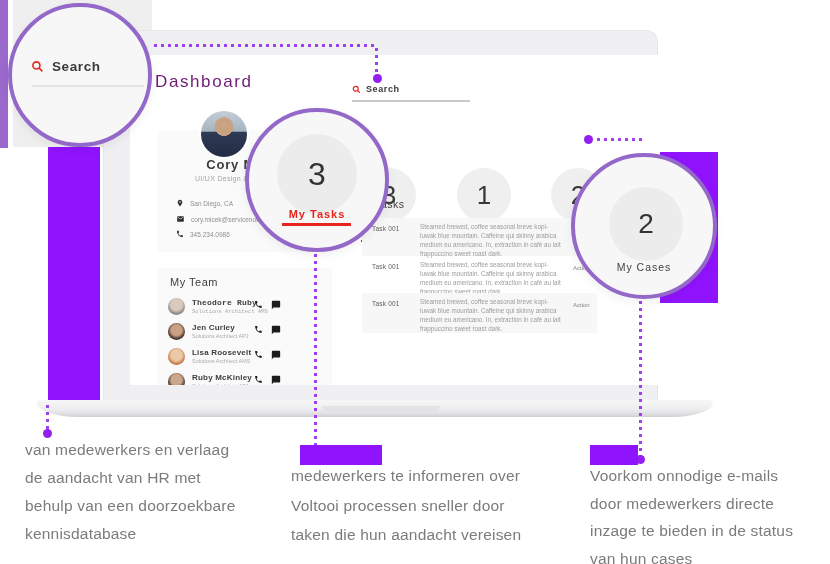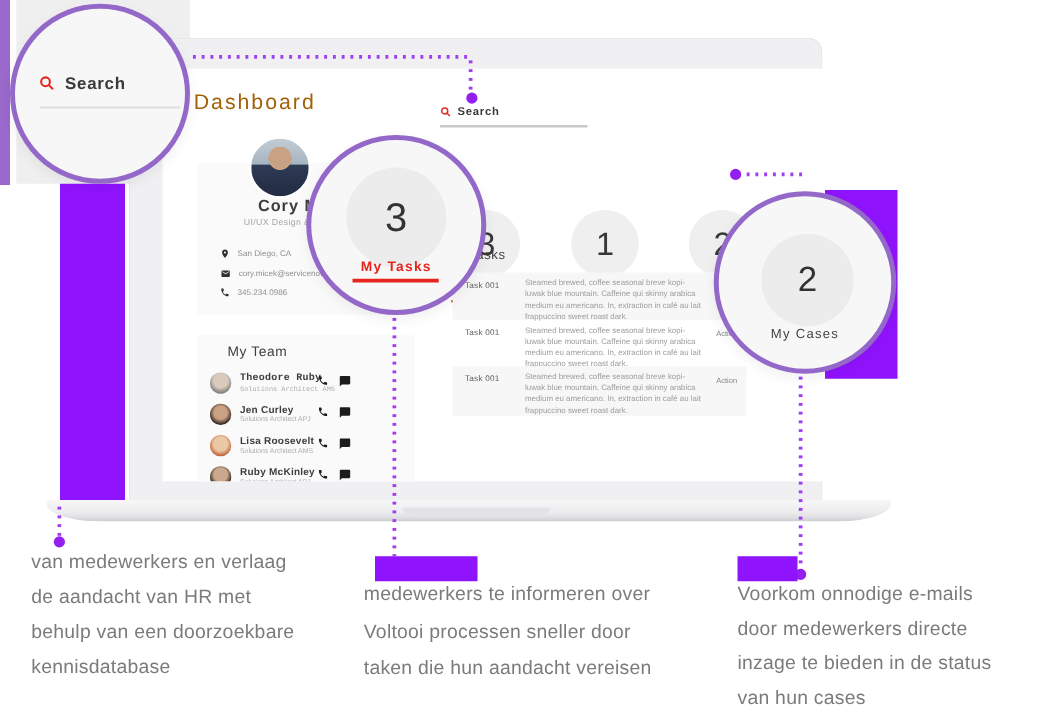--- a/index.html
+++ b/index.html
@@ -18,39 +18,39 @@
   .screen { left:103px; top:30px; width:555px; height:370px; background:#f0f0f2;
             border:1px solid #e6e6e9; border-bottom:none; border-radius:12px 12px 0 0; }
   .card   { left:130px; top:55px; width:528px; height:330px; background:#fff; }
   .base   { left:37px; top:400px; width:676px; height:17px;
             background:linear-gradient(180deg,#f7f7f8 0%,#ededef 55%,#dfdfe1 82%,#cfcfd2 100%);
             border-radius:3px 3px 44px 44px / 3px 3px 15px 15px; }
   .base-notch { left:322px; top:406px; width:118px; height:6px; background:#e3e3e5;
             border-radius:0 0 7px 7px; }
 
   
-  .dash-title { left:155px; top:72px; font-size:17px; letter-spacing:1.6px; color:#a16207; font-weight:500; }
+  .dash-title { left:155px; top:72px; font-size:17px; letter-spacing:1.6px; color:#701a75; font-weight:500; }
   .dash-search { left:352px; top:82px; width:120px; height:14px; display:flex; align-items:center; gap:5px; }
   .dash-search .txt { font-size:9px; font-weight:bold; letter-spacing:.6px; color:#3a3a3a; }
   .dash-search-line { left:352px; top:100px; width:118px; height:2px; background:#c9c9cb; }
 
   .profile-card { left:158px; top:130px; width:174px; height:122px; background:#fafafa; border-radius:2px; }
   .photo { left:41px; top:-21px; width:50px; height:50px; border-radius:50%;
            background: radial-gradient(circle at 50% 34%, #c9a183 0 24%, rgba(0,0,0,0) 25%),
                        linear-gradient(180deg,#c3ccd4 0%,#a6b5c1 44%,#2e3b55 46%,#222c42 100%);
            border:2px solid #fff; }
   .p-name { left:0; top:27px; width:100%; text-align:center; font-size:13px; font-weight:bold;
             letter-spacing:.8px; color:#3d3d3d; }
   .p-role { left:0; top:45px; width:100%; text-align:center; font-size:7px; letter-spacing:.3px; color:#a5a5a5; }
   .p-row  { left:18px; height:10px; display:flex; align-items:center; gap:6px; font-size:6.5px; color:#8f8f8f; }
   .p-row .ic { color:#2f2f2f; display:inline-flex; }
   .p-row.r1 { top:68px; } .p-row.r2 { top:84px; } .p-row.r3 { top:99px; }
 
   .team-card { left:158px; top:268px; width:174px; height:117px; background:#fafafa; border-radius:2px; overflow:hidden; }
-  .team-head { left:12px; top:8px; font-size:11px; letter-spacing:.5px; color:#3f3f3f; font-weight:500;margin-left:12px; }
+  .team-head { left:12px; top:8px; font-size:11px; letter-spacing:.5px; color:#3f3f3f; font-weight:500; }
   .t-row { left:0; width:100%; height:25px; }
   .t-row .avt { position:absolute; left:10px; top:3px; width:17px; height:17px; border-radius:50%; }
   .t-row .nm  { position:absolute; left:34px; top:3px; font-size:8px; font-weight:bold; color:#3d3d3d; letter-spacing:.2px; }
   .t-row .rl  { position:absolute; left:34px; top:13px; font-size:5.5px; color:#ababab; }
   .t-row .ic1 { position:absolute; left:96px; top:5px; color:#1c1c1c; }
   .t-row .ic2 { position:absolute; left:113px; top:5px; color:#1c1c1c; }
   .avt.a1 { background:radial-gradient(circle at 50% 38%,#d9cabd 0 42%,#8b8682 70%); }
   .avt.a2 { background:radial-gradient(circle at 50% 42%,#caa183 0 40%,#3a2b24 70%); }
   .avt.a3 { background:radial-gradient(circle at 50% 42%,#ecc9a6 0 42%,#c2693f 72%); }
   .avt.a4 { background:radial-gradient(circle at 50% 40%,#caa78d 0 40%,#33271e 70%); }

